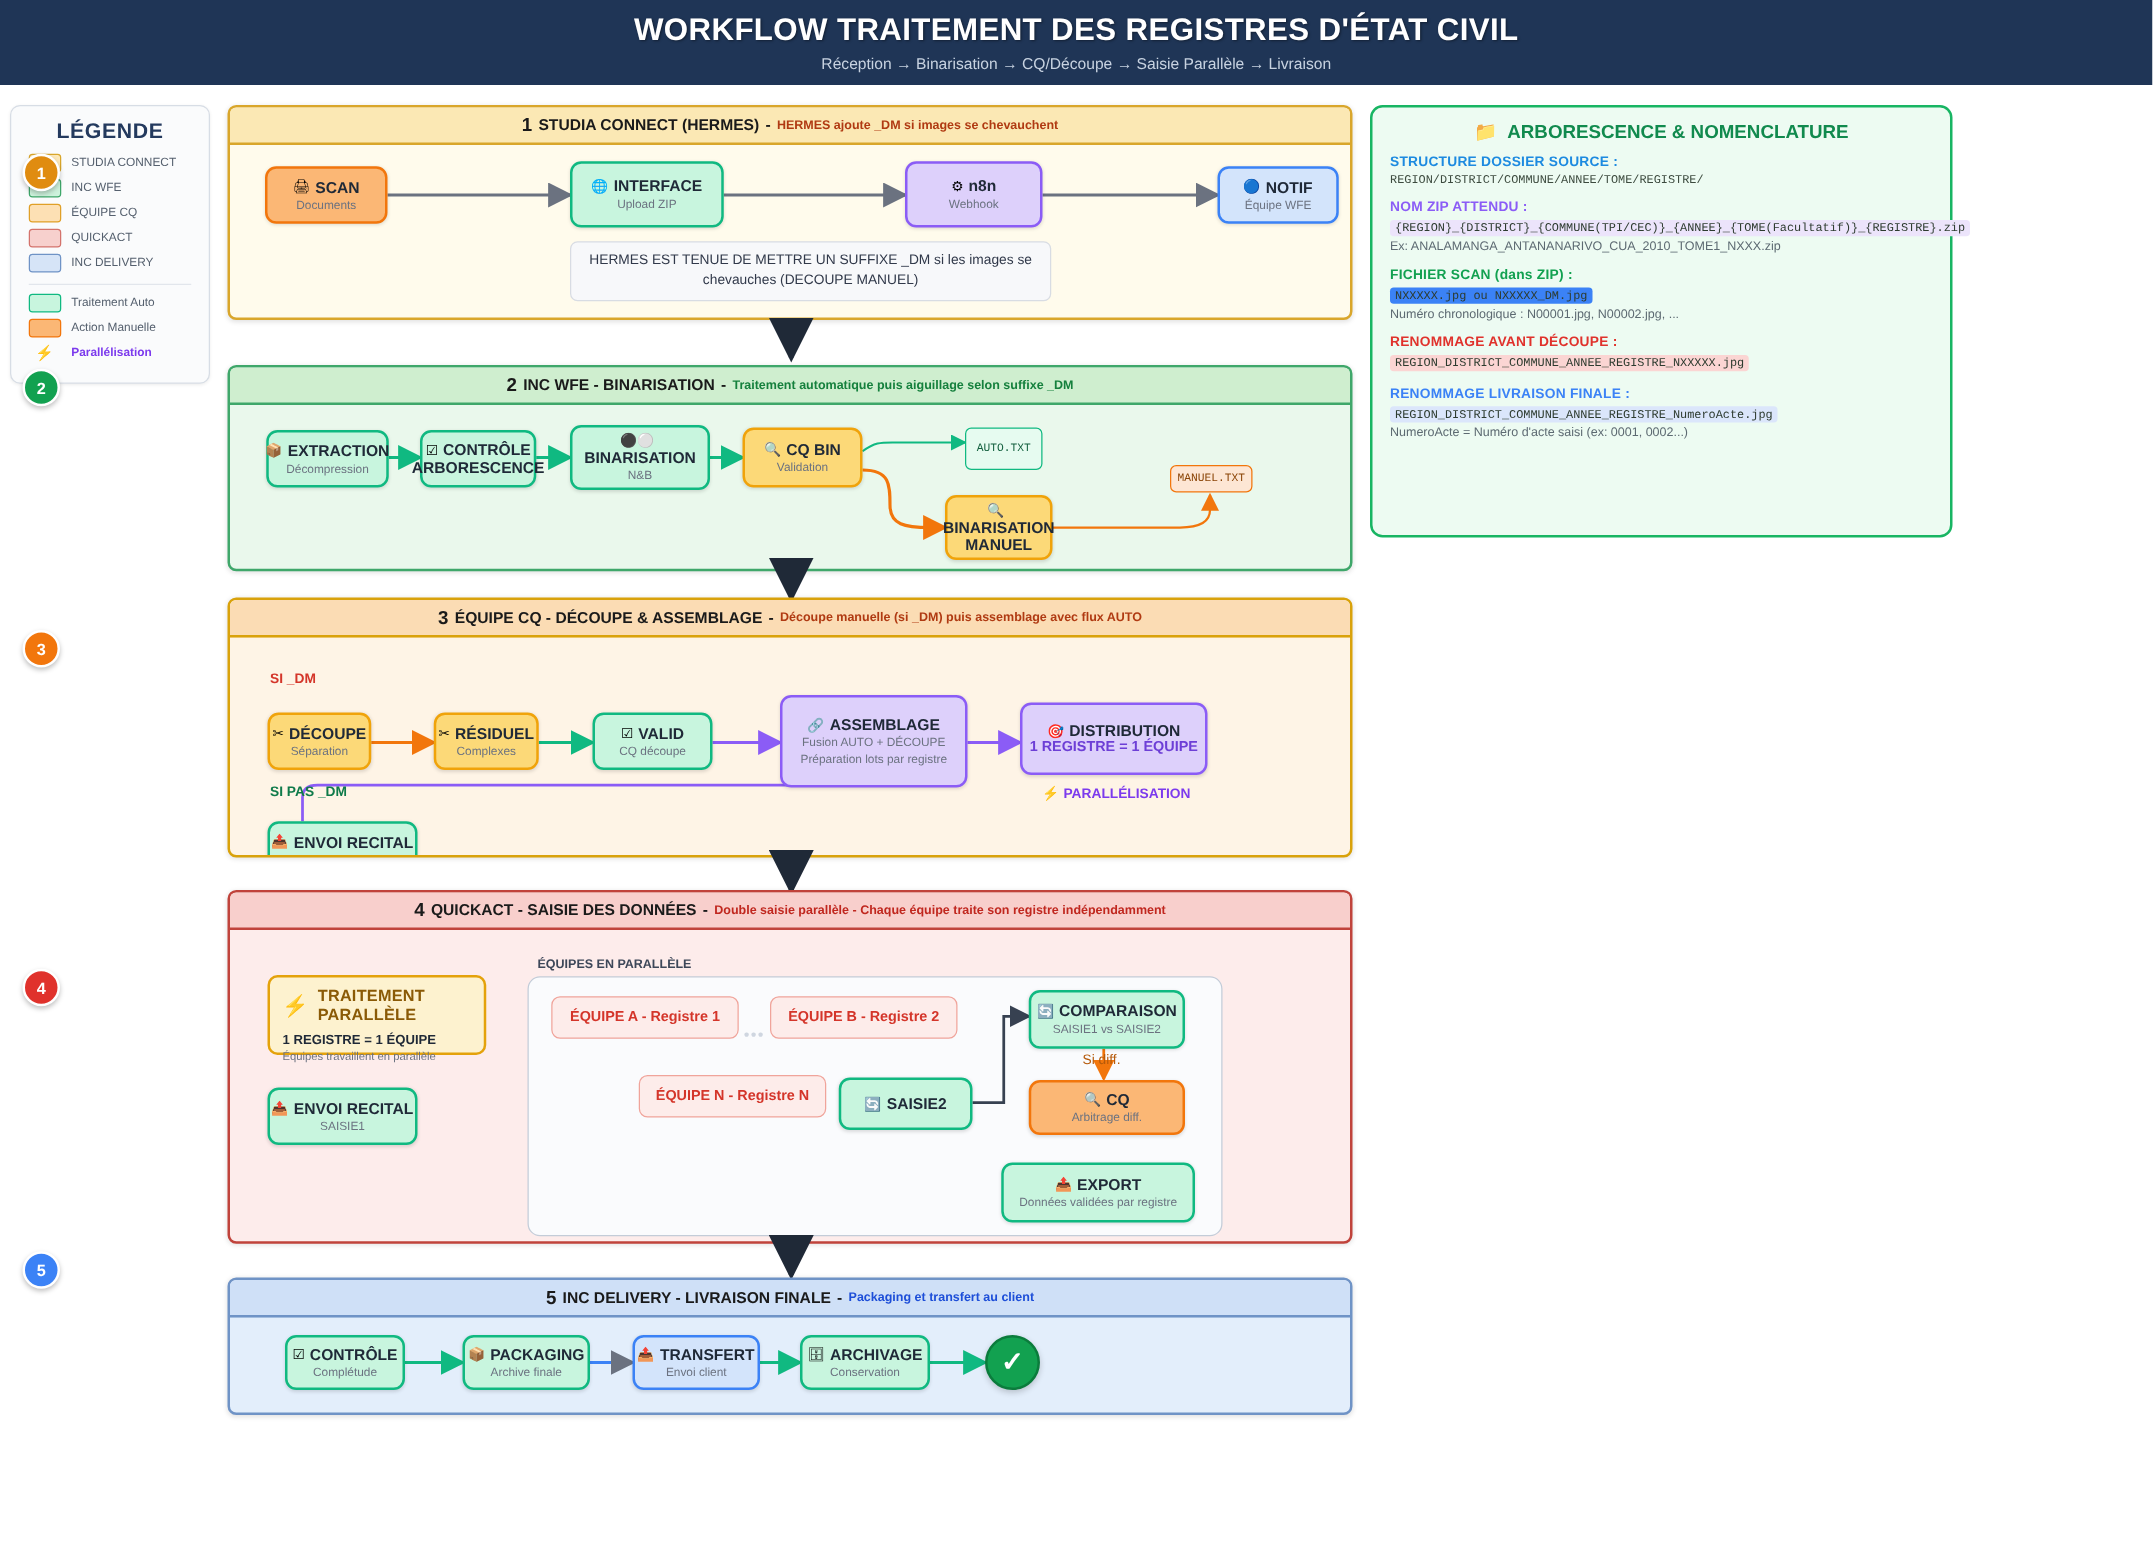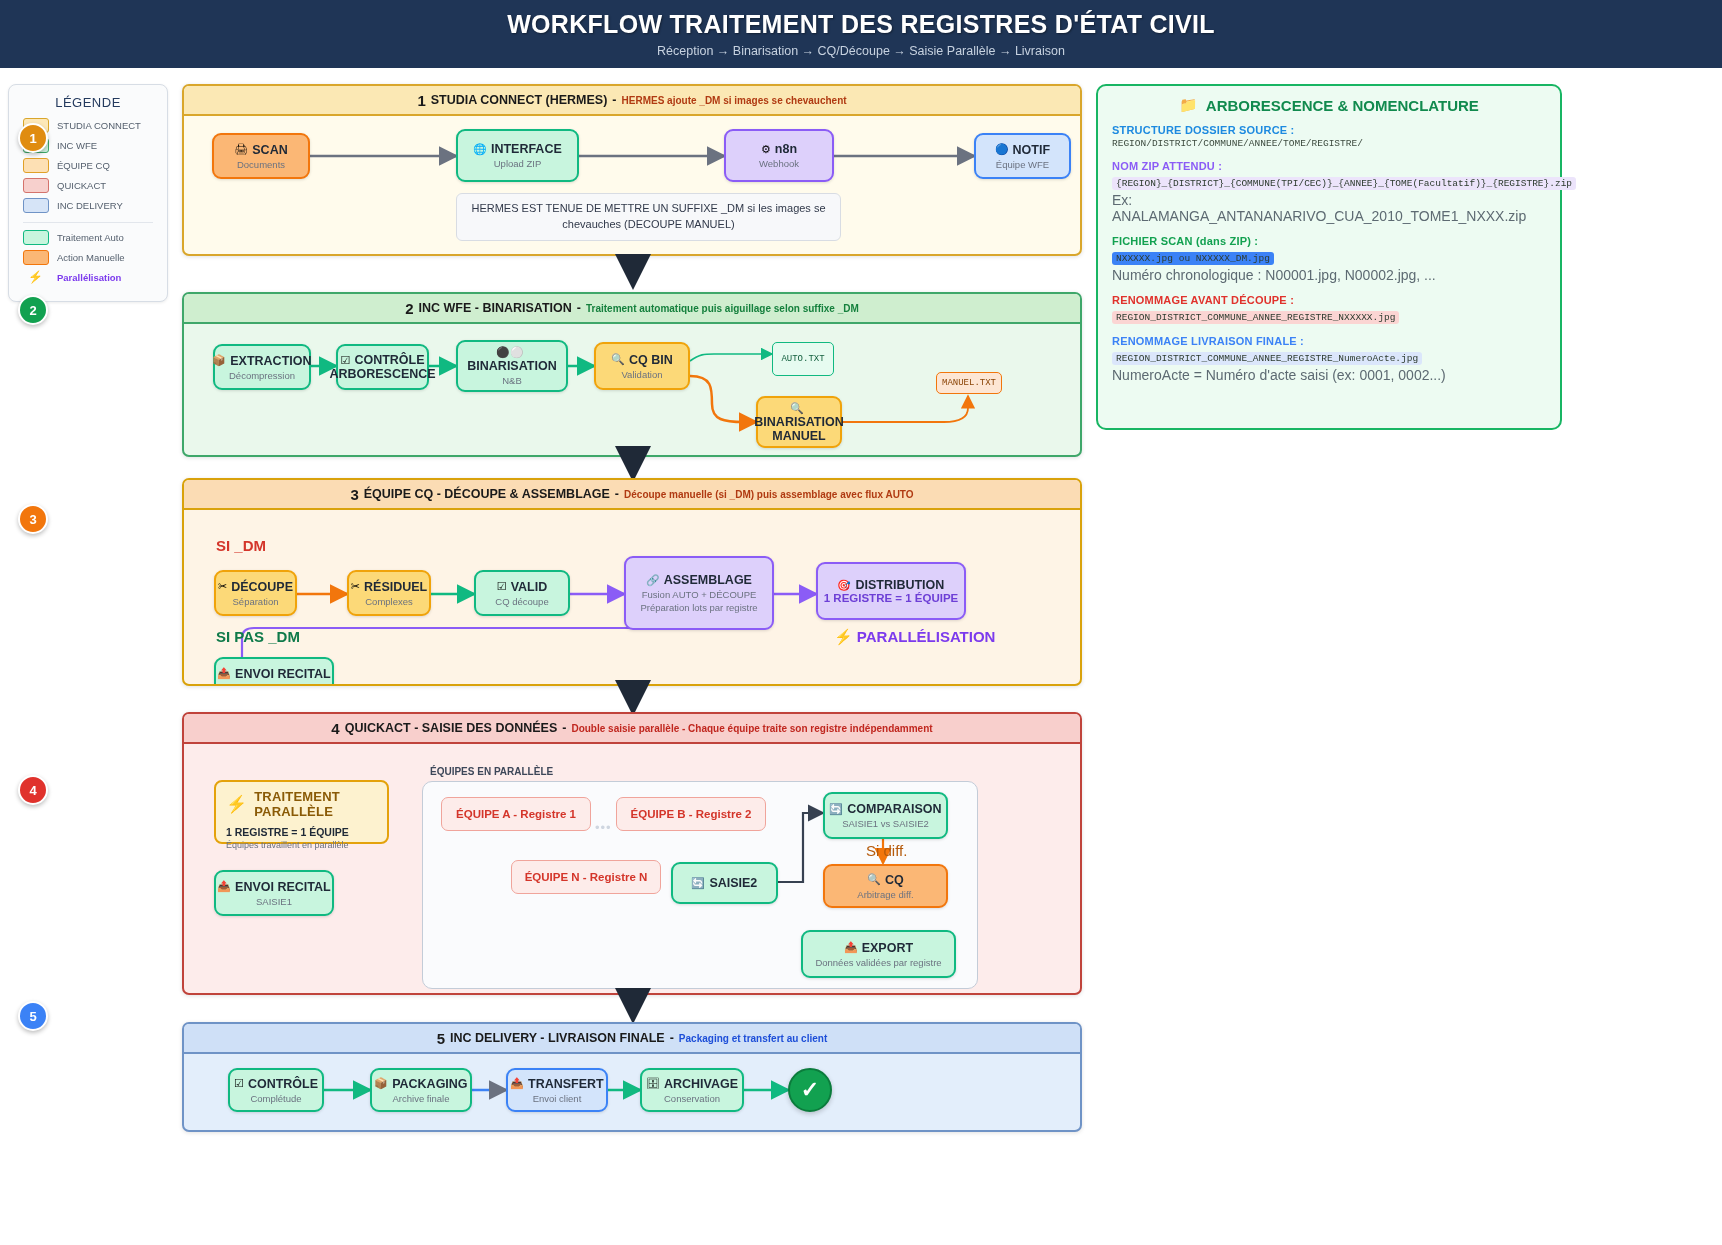--- a/index.html
+++ b/index.html
@@ -27,21 +27,21 @@
   }
 
   
   #legend {
     position:absolute; left:8px; top:84px; width:160px;
     background:#fafbfc; border:1px solid #d7dde5; border-radius:8px;
     padding:10px 10px 12px 10px;
     box-shadow:0 1px 3px rgba(0,0,0,.08);
   }
   #legend .lg-title {
-    text-align:center; font-weight:normal; font-size:13px; color:#243a5e;
+    text-align:center; font-weight:bold; font-size:17px; color:#243a5e;
     margin-bottom:8px; letter-spacing:.5px;
   }
   .lg-row { display:flex; align-items:center; gap:8px; margin:5px 0 5px 4px; }
   .lg-swatch { width:26px; height:15px; border-radius:3px; border:1.5px solid #999; flex:0 0 auto; }
   .lg-label { font-size:9.5px; color:#55606e; white-space:nowrap; }
   .lg-divider { height:1px; background:#e2e6ec; margin:9px 4px 7px 4px; }
   .lg-bolt { width:26px; text-align:center; color:#f97316; font-size:12px; flex:0 0 auto; }
   .lg-label-accent { font-size:9.5px; color:#7c3aed; font-weight:bold; }
 
   
@@ -97,21 +97,21 @@
   .chip-orange{ background:#fde6d4; border-color:#f2760c; color:#8a4406; }
 
   
   .notebox {
     position:absolute; background:#f7f8fa; border:1px solid #d8dce3; border-radius:6px;
     display:flex; align-items:center; justify-content:center; text-align:center;
     font-size:11px; color:#31394a; padding:6px 10px; line-height:1.45;
   }
 
   
-  .flowlabel { position:absolute; font-size:15px; font-weight:bold; white-space:nowrap;text-align:center; }
+  .flowlabel { position:absolute; font-size:11px; font-weight:bold; white-space:nowrap;text-align:center; }
 
   
   .infocard {
     position:absolute; background:#fdf2cf; border:2px solid #e4a20b; border-radius:8px;
     padding:7px 10px;
   }
   .infocard .ic-head { display:flex; align-items:center; gap:7px; }
   .infocard .ic-bolt { color:#f97316; font-size:17px; }
   .infocard .ic-title { font-size:13px; font-weight:bold; color:#8a5a06; letter-spacing:.2px; }
   .infocard .ic-l1 { font-size:10.5px; font-weight:bold; color:#1f2937; margin-top:7px; }
@@ -148,21 +148,21 @@
     display:flex; align-items:center; justify-content:center; gap:8px;
     font-size:15px; font-weight:bold; color:#118a4e; margin-bottom:10px;
   }
   .nm-block { margin-bottom:11px; }
   .nm-h { font-size:11px; font-weight:bold; letter-spacing:.2px; }
   .nm-code {
     font-family:"Liberation Mono", monospace; font-size:9.5px; color:#2d3b2f;
     padding:1px 4px; border-radius:3px; display:inline-block; margin-top:2px;
   }
   .nm-plain { font-family:"Liberation Mono", monospace; font-size:9.5px; color:#3c4a3e; margin-top:2px; }
-  .nm-ex { font-size:14px; color:#5d6a72; margin-top:2px; }
+  .nm-ex { font-size:10px; color:#5d6a72; margin-top:2px; }
   svg.conn-svg { position:absolute; left:0; top:0; overflow:visible; pointer-events:none; }
 </style>
 </head>
 <body>
 
 <div id="header">
   <div class="h-title">WORKFLOW TRAITEMENT DES REGISTRES D'ÉTAT CIVIL</div>
   <div class="h-sub">Réception → Binarisation → CQ/Découpe → Saisie Parallèle → Livraison</div>
 </div>
 

